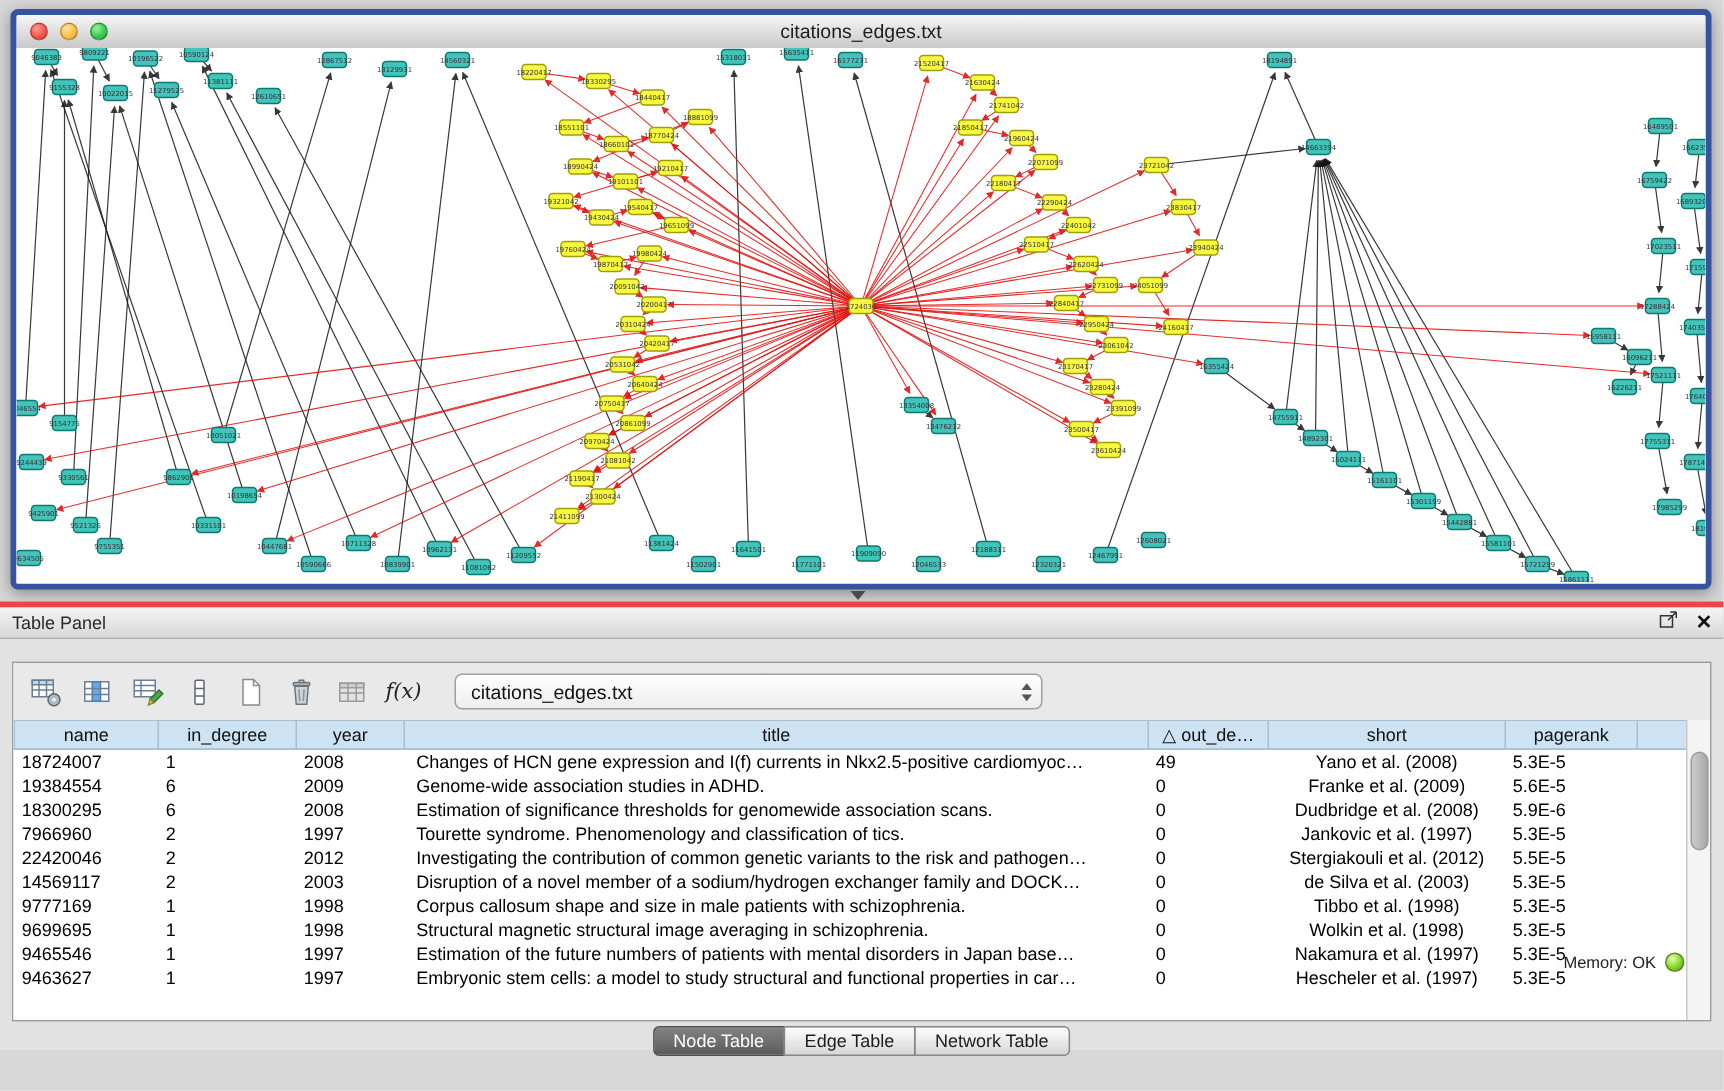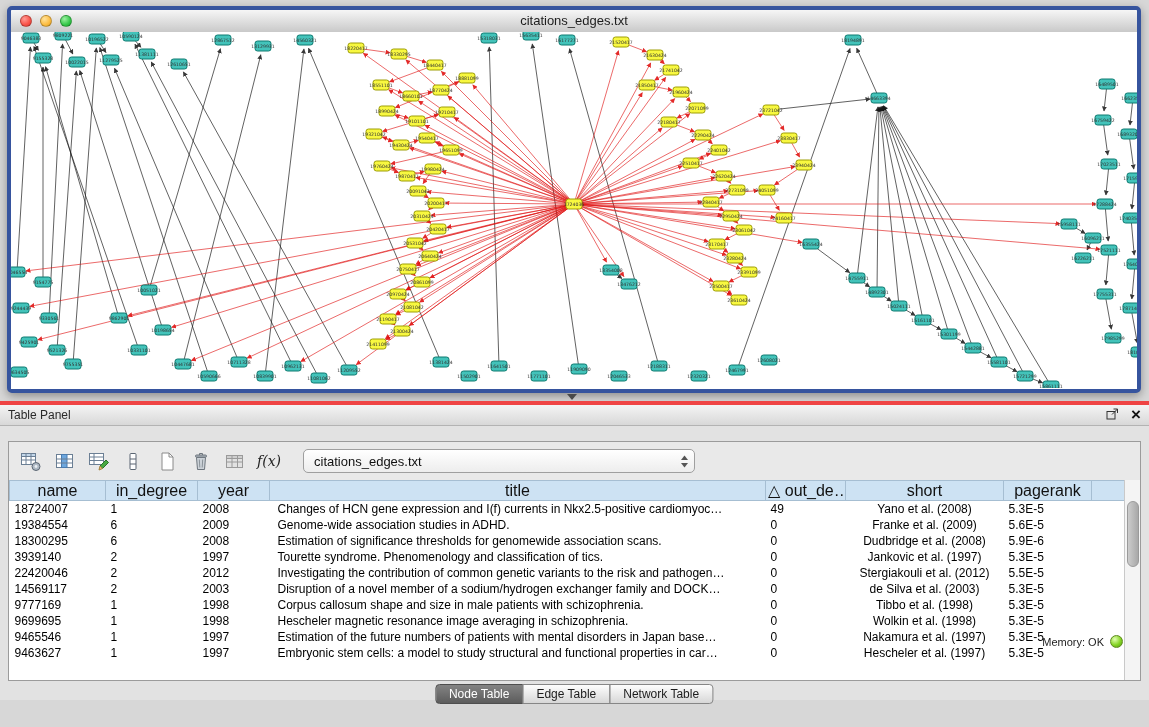--- a/index.html
+++ b/index.html
@@ -35,21 +35,21 @@
   .inner{position:absolute;left:8px;top:36px;right:8px;height:238px;background:#fff;border:1px solid #9b9b9b}
   .toolbar{height:38px;background:#e9e9e9;border-bottom:1px solid #c6c6c6;display:flex;align-items:center;padding:0 6px;gap:2px}
   .tbtn{width:32px;height:30px;display:flex;align-items:center;justify-content:center;background:transparent;border:none;padding:0}
   .fx{font-family:"DejaVu Serif",serif;font-style:italic;font-size:14px;color:#222}
   .combo{margin-left:16px;width:392px;height:24px;border:1px solid #9f9f9f;border-radius:5px;background:linear-gradient(#ffffff,#ededed);display:flex;align-items:center;padding:0 5px 0 10px;box-sizing:border-box}
   .combo-text{font-size:13px;color:#111;flex:1}
   .combo-arrows{display:flex;align-items:center}
 
   .tablewrap{position:absolute;left:0;top:38px;right:0;bottom:0;overflow:hidden;background:#fff}
   table{border-collapse:collapse;table-layout:fixed;font-size:12px;width:calc(100% - 15px)}
-  th{background:#cde2f3;border:1px solid #a6bed2;height:18px;font-weight:normal;font-size:16px;color:#111;padding:0 2px;white-space:nowrap;overflow:hidden;text-align:center}
+  th{background:#cde2f3;border:1px solid #a6bed2;height:18px;font-weight:normal;font-size:12px;color:#111;padding:0 2px;white-space:nowrap;overflow:hidden;text-align:center}
   td{height:16px;padding:0 5px;white-space:nowrap;overflow:hidden;color:#000}
   td.c3{padding-left:8px}
   td.c5{text-align:center}
   .vscroll{position:absolute;top:0;right:0;width:15px;bottom:0;background:#f4f4f4;border-left:1px solid #c9c9c9}
   .vthumb{position:absolute;left:2px;top:21px;width:10px;height:64px;border-radius:6px;background:linear-gradient(90deg,#cccccc,#a8a8a8);border:1px solid #9a9a9a}
 
   .tabs{position:absolute;left:50%;transform:translateX(-50%);top:279px;display:flex}
   .ttab{font-size:12px;height:20px;padding:0 13px;border:1px solid #868686;background:linear-gradient(#fdfdfd,#d7d7d7);color:#1c1c1c;margin-left:-1px}
   .ttab.active{background:linear-gradient(#838383,#5c5c5c);color:#fff;border-color:#4e4e4e}
   .ttab:first-child{border-radius:4px 0 0 4px}
@@ -939,21 +939,21 @@
                 <td class="c0">18300295</td>
                 <td class="c1">6</td>
                 <td class="c2">2008</td>
                 <td class="c3">Estimation of significance thresholds for genomewide association scans.</td>
                 <td class="c4">0</td>
                 <td class="c5">Dudbridge et al. (2008)</td>
                 <td class="c6">5.9E-6</td>
                 <td></td>
               </tr>
               <tr>
-                <td class="c0">3939140</td>
+                <td class="c0">7966960</td>
                 <td class="c1">2</td>
                 <td class="c2">1997</td>
                 <td class="c3">Tourette syndrome. Phenomenology and classification of tics.</td>
                 <td class="c4">0</td>
                 <td class="c5">Jankovic et al. (1997)</td>
                 <td class="c6">5.3E-5</td>
                 <td></td>
               </tr>
               <tr>
                 <td class="c0">22420046</td>
@@ -982,21 +982,21 @@
                 <td class="c3">Corpus callosum shape and size in male patients with schizophrenia.</td>
                 <td class="c4">0</td>
                 <td class="c5">Tibbo et al. (1998)</td>
                 <td class="c6">5.3E-5</td>
                 <td></td>
               </tr>
               <tr>
                 <td class="c0">9699695</td>
                 <td class="c1">1</td>
                 <td class="c2">1998</td>
-                <td class="c3">Hescheler magnetic resonance image averaging in schizophrenia.</td>
+                <td class="c3">Structural magnetic structural image averaging in schizophrenia.</td>
                 <td class="c4">0</td>
                 <td class="c5">Wolkin et al. (1998)</td>
                 <td class="c6">5.3E-5</td>
                 <td></td>
               </tr>
               <tr>
                 <td class="c0">9465546</td>
                 <td class="c1">1</td>
                 <td class="c2">1997</td>
                 <td class="c3">Estimation of the future numbers of patients with mental disorders in Japan base…</td>

